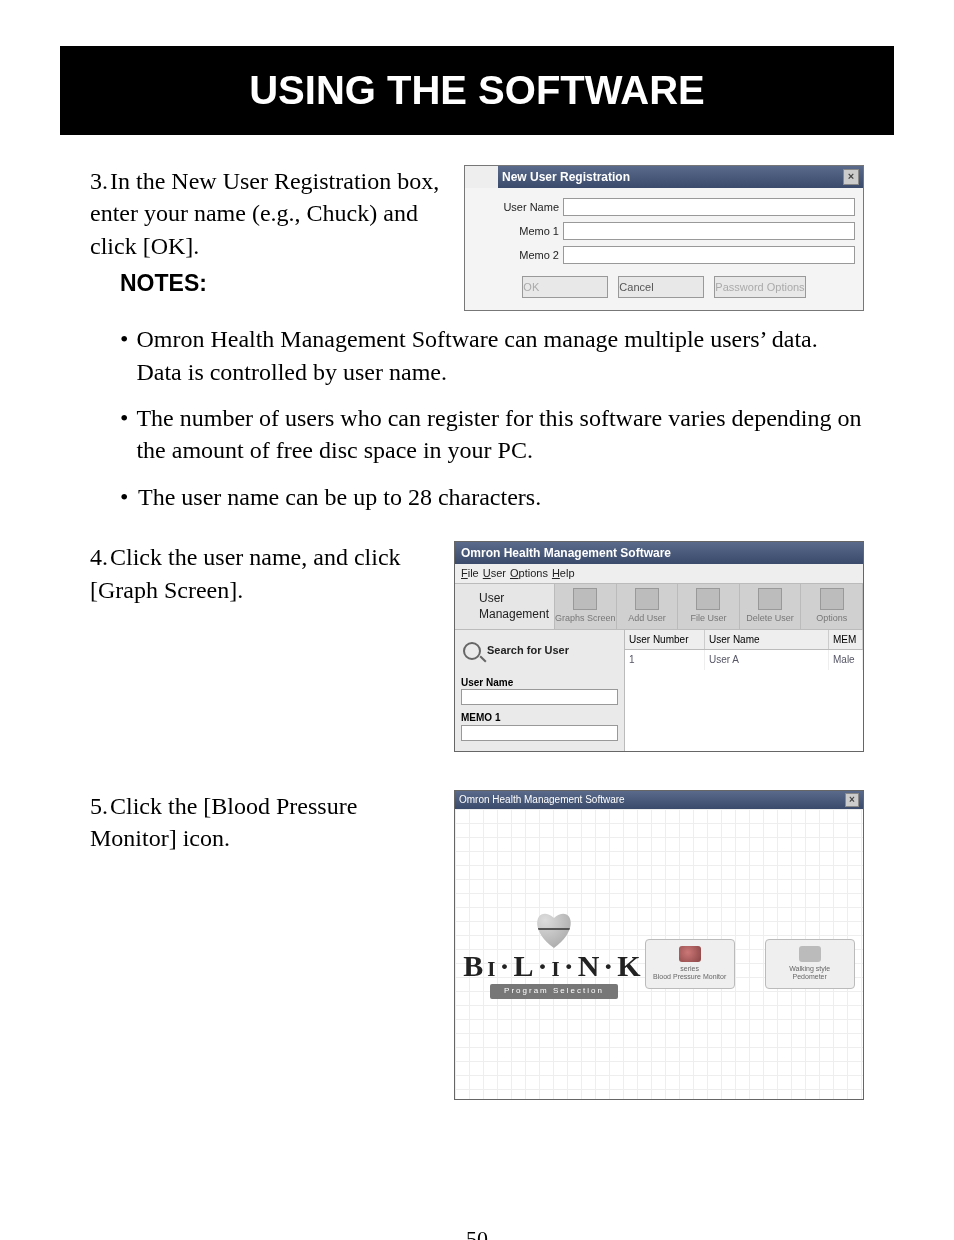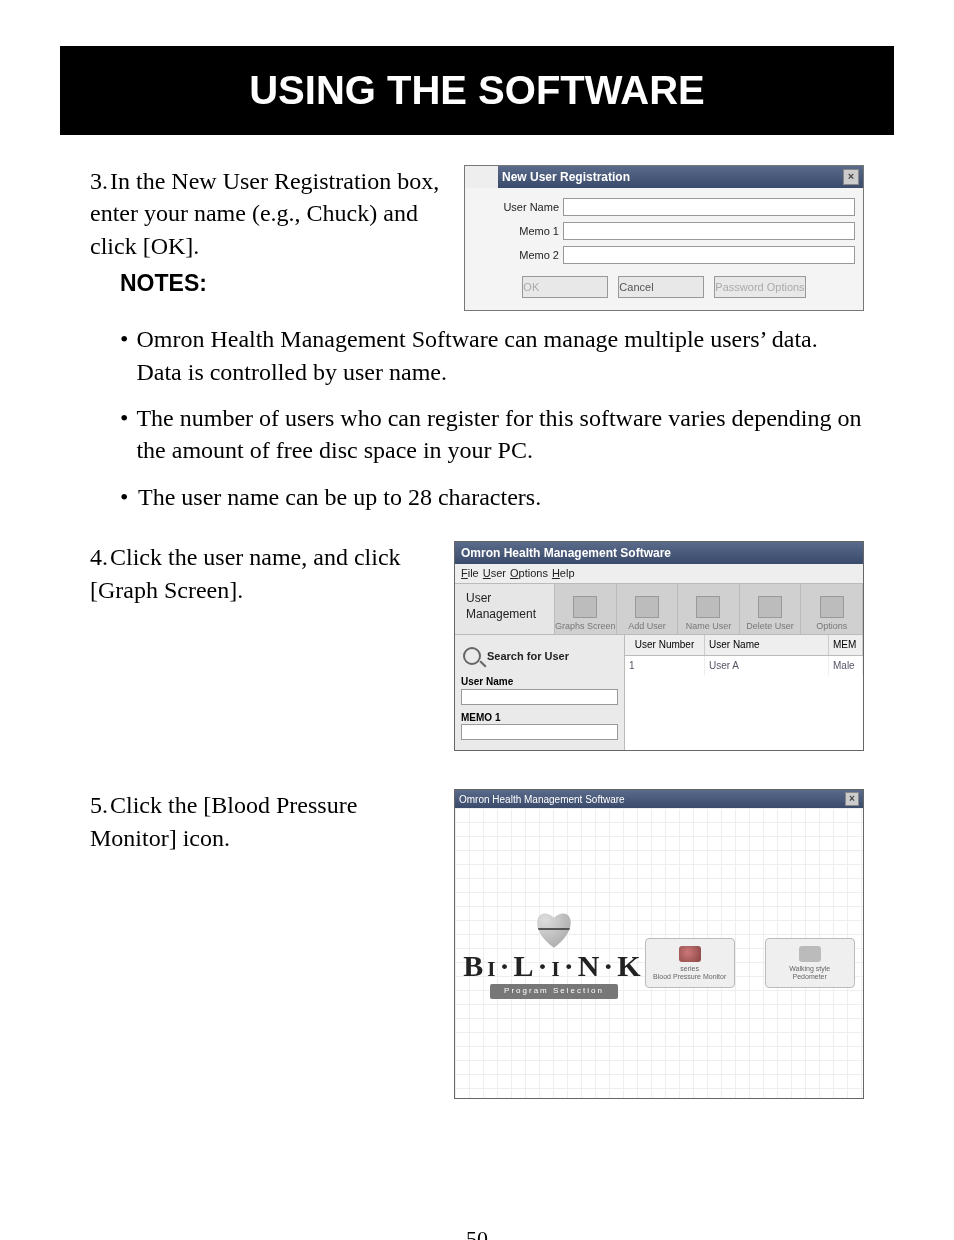--- a/index.html
+++ b/index.html
@@ -28,34 +28,34 @@
   .dlg1 .btn { min-width: 86px; height: 22px; font-size: 11px; border: 1px solid #999; background: #e8e8e8; color: #555; line-height: 20px; }
   .dlg1 .btn.disabled { color: #aaa; }
 
   
   .win2 { width: 410px; border: 1px solid #666; background: #e4e4e4; font-family: Tahoma, Arial, sans-serif; margin-left: auto; flex: 0 0 410px; }
   .win2 .titlebar { background: linear-gradient(#5a6a8a,#3a4a6a); color: #fff; font-size: 12px; font-weight: 700; padding: 3px 6px; }
   .win2 .menubar { background: #eee; font-size: 11px; padding: 2px 6px; display: flex; gap: 4px; color: #222; }
   .win2 .menubar span { text-decoration: underline; text-decoration-color: transparent; }
   .win2 .menubar span::first-letter { text-decoration: underline; }
   .win2 .toolbar { display: flex; align-items: stretch; background: #d6d6d6; border-top: 1px solid #bbb; border-bottom: 1px solid #bbb; }
-  .win2 .um-label { width: 100px; padding: 6px 11px; font-size: 12px; color: #222; background: #e6e6e6; border-right: 1px solid #bbb; }
-  .win2 .tbbtn { flex: 1; text-align: left; font-size: 9px; color: #777; padding: 12px 0 2px 0; border-right: 1px solid #bbb; background: #d0d0d0; display: flex; flex-direction: column; align-items: center; gap: 2px; }
+  .win2 .um-label { width: 100px; padding: 6px 24px; font-size: 12px; color: #222; background: #e6e6e6; border-right: 1px solid #bbb; }
+  .win2 .tbbtn { flex: 1; text-align: left; font-size: 9px; color: #777; padding: 4px 0 2px 0; border-right: 1px solid #bbb; background: #d0d0d0; display: flex; flex-direction: column; align-items: center; gap: 2px; }
   .win2 .tbicon { width: 24px; height: 22px; background: #bcbcbc; border: 1px solid #999; }
   .win2 .midrow { display: flex; }
   .win2 .searchpane { width: 170px; padding: 6px; background: #eaeaea; border-right: 1px solid #bbb; }
-  .win2 .searchhdr { display: flex; align-items: center; gap: 6px; font-size: 11px; font-weight: 700; color: #222; margin: 6px 0 10px 2px; }
+  .win2 .searchhdr { display: flex; align-items: center; gap: 6px; font-size: 11px; font-weight: 700; color: #222; margin: 6px 0 16px 2px; }
   .win2 .magnify { width: 18px; height: 18px; border: 2px solid #666; border-radius: 50%; position: relative; }
   .win2 .magnify::after { content: ""; position: absolute; width: 8px; height: 2px; background: #666; transform: rotate(45deg); left: 14px; top: 14px; }
   .win2 .sflabel { font-size: 10px; font-weight: 700; margin-top: 6px; }
   .win2 .sfinput { width: 100%; height: 16px; background: #fff; border: 1px solid #999; margin-bottom: 4px; }
   .win2 .listpane { flex: 1; background: #fff; }
   .win2 .listhdr { display: flex; font-size: 10px; background: #eee; border-bottom: 1px solid #bbb; }
   .win2 .lh { padding: 3px 4px; border-right: 1px solid #ccc; }
-  .win2 .lh.c1 { width: 80px; text-align: center; } .win2 .lh.c2 { flex: 1; } .win2 .lh.c3 { width: 34px; }
+  .win2 .lh.c1 { width: 80px; } .win2 .lh.c2 { flex: 1; } .win2 .lh.c3 { width: 34px; }
   .win2 .listrow { display: flex; font-size: 10px; color: #556; }
   .win2 .lc { padding: 3px 4px; border-right: 1px solid #eee; }
   .win2 .lc.c1 { width: 80px; } .win2 .lc.c2 { flex: 1; } .win2 .lc.c3 { width: 34px; }
 
   
   .win3 { width: 410px; border: 1px solid #666; background: #fff; font-family: Tahoma, Arial, sans-serif; margin-left: auto; flex: 0 0 410px; }
   .win3 .titlebar { background: linear-gradient(#5a6a8a,#3a4a6a); color: #fff; font-size: 10px; padding: 2px 4px; display: flex; justify-content: space-between; align-items: center; }
   .win3 .closex { width: 14px; height: 14px; background: #ccc; border: 1px solid #888; color: #444; font-size: 10px; text-align: center; line-height: 12px; font-weight: 700; }
   .win3 .gridbg { height: 290px; background-image: linear-gradient(#eee 1px, transparent 1px), linear-gradient(90deg, #eee 1px, transparent 1px); background-size: 14px 14px; display: flex; flex-direction: row; align-items: center; justify-content: center; }
   .win3 .logoarea { display: flex; flex-direction: column; align-items: center; }
@@ -147,21 +147,21 @@
           <div class="tbbtn">
               <div class="tbicon"></div>
               <span>Graphs Screen</span>
             </div>
           <div class="tbbtn">
               <div class="tbicon"></div>
               <span>Add User</span>
             </div>
           <div class="tbbtn">
               <div class="tbicon"></div>
-              <span>Name User</span>
+              <span>File User</span>
             </div>
           <div class="tbbtn">
               <div class="tbicon"></div>
               <span>Delete User</span>
             </div>
           <div class="tbbtn">
               <div class="tbicon"></div>
               <span>Options</span>
             </div>
         </div>

